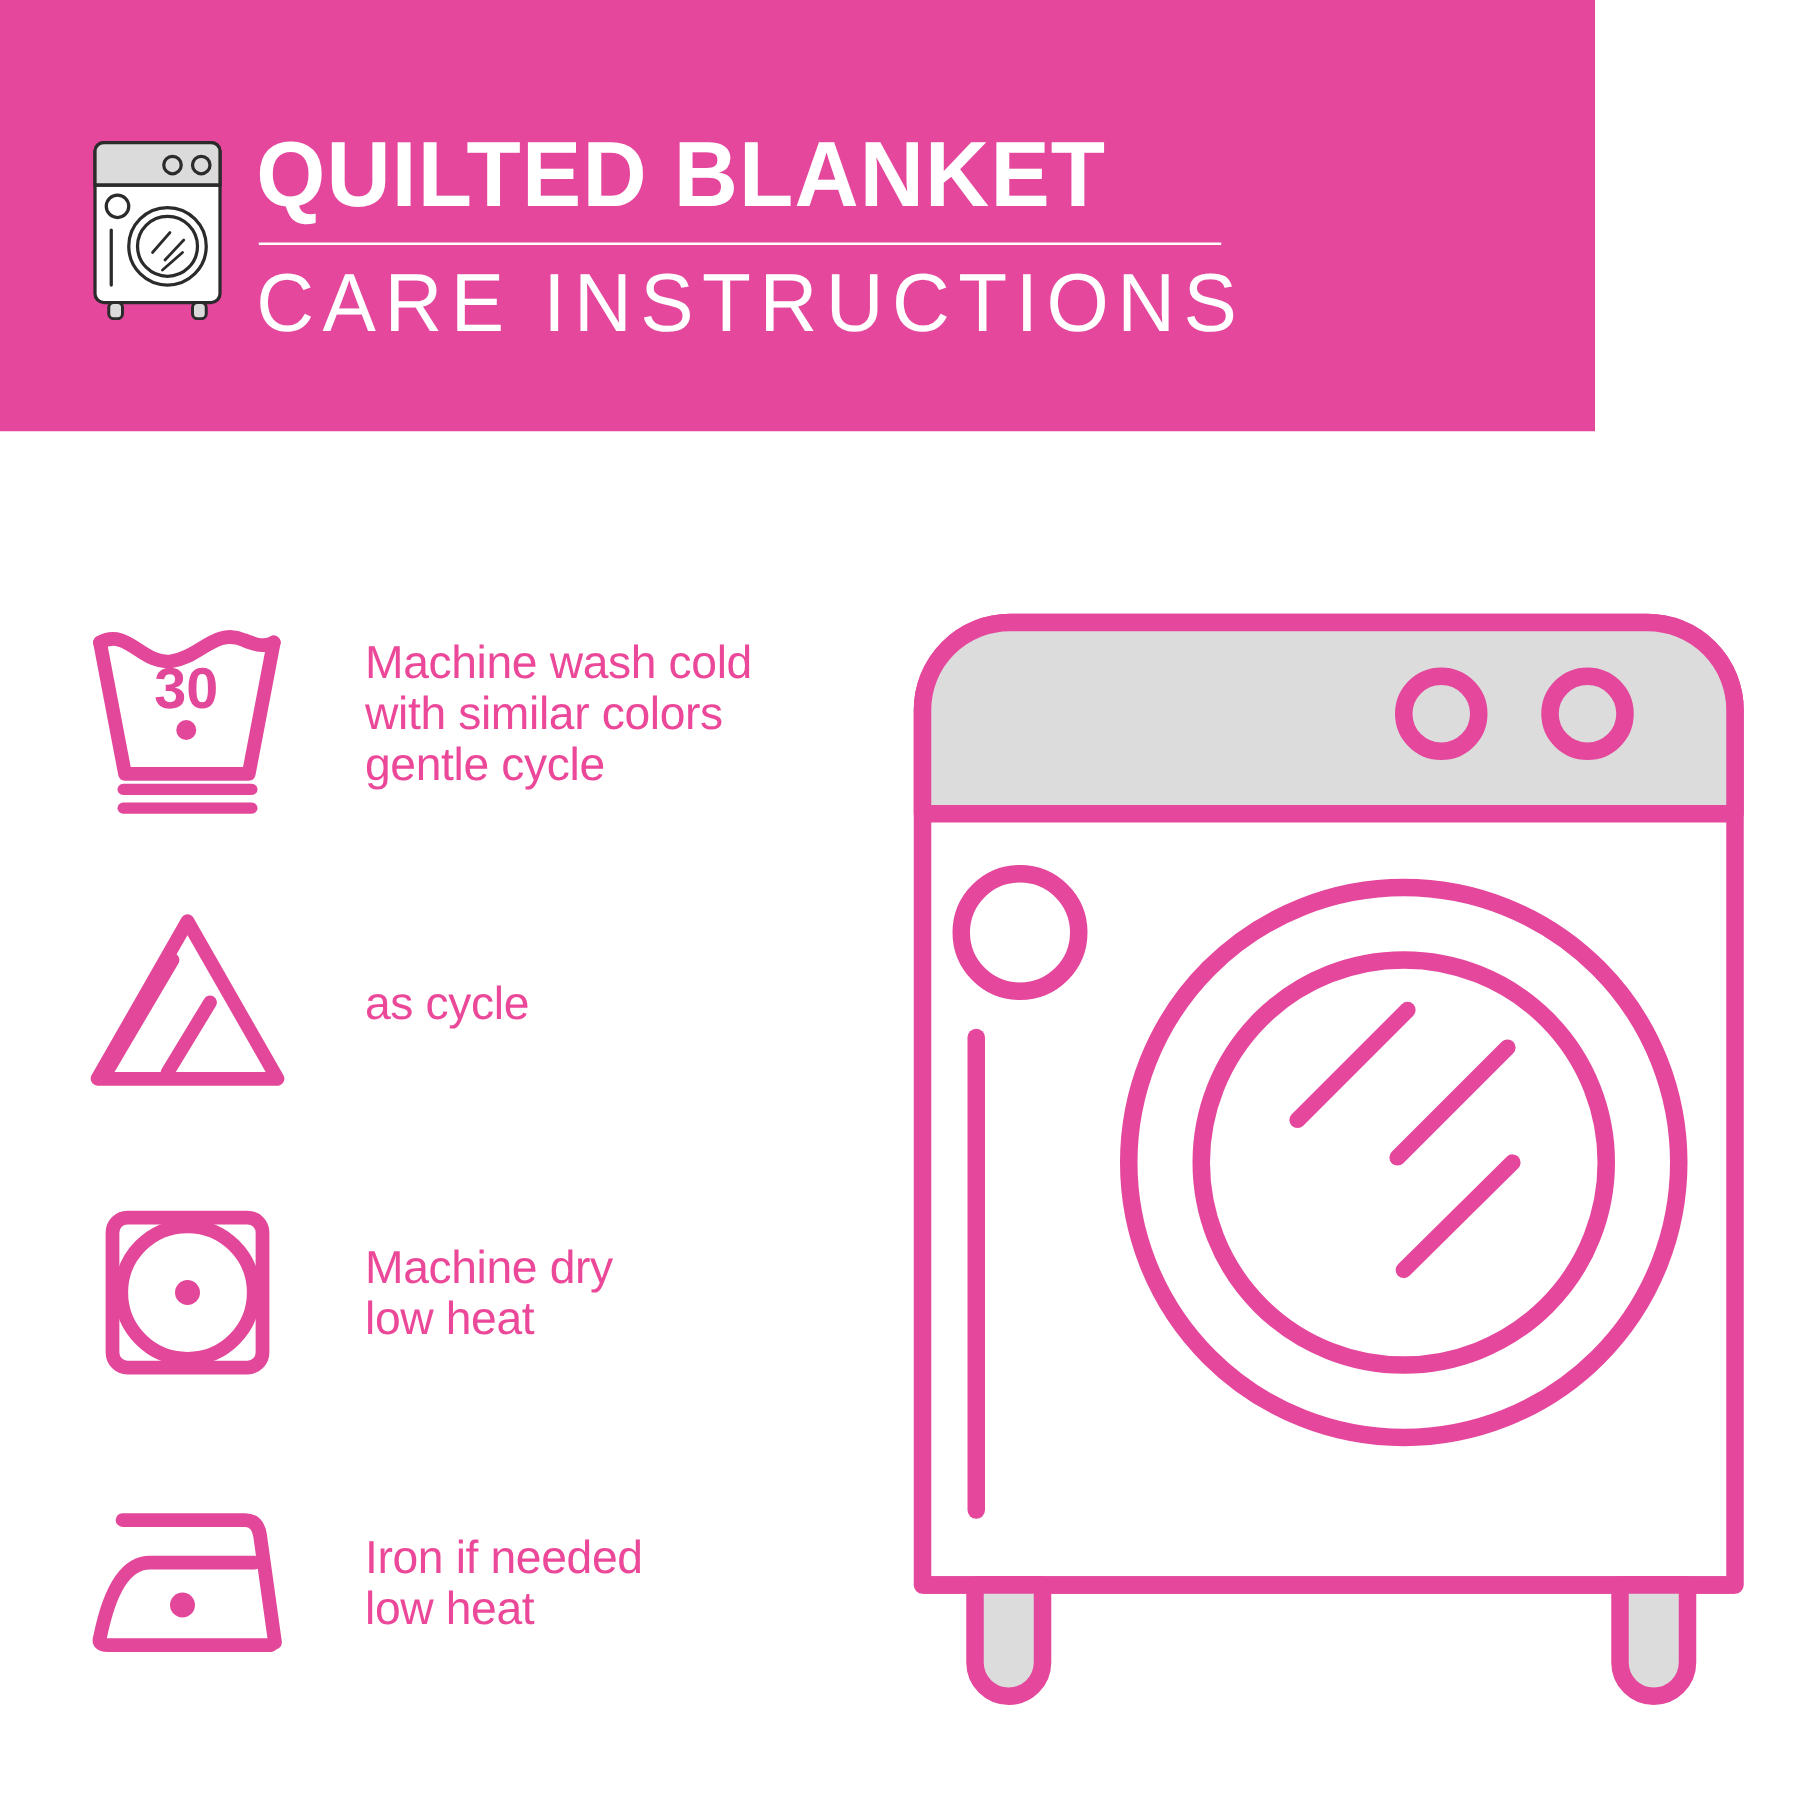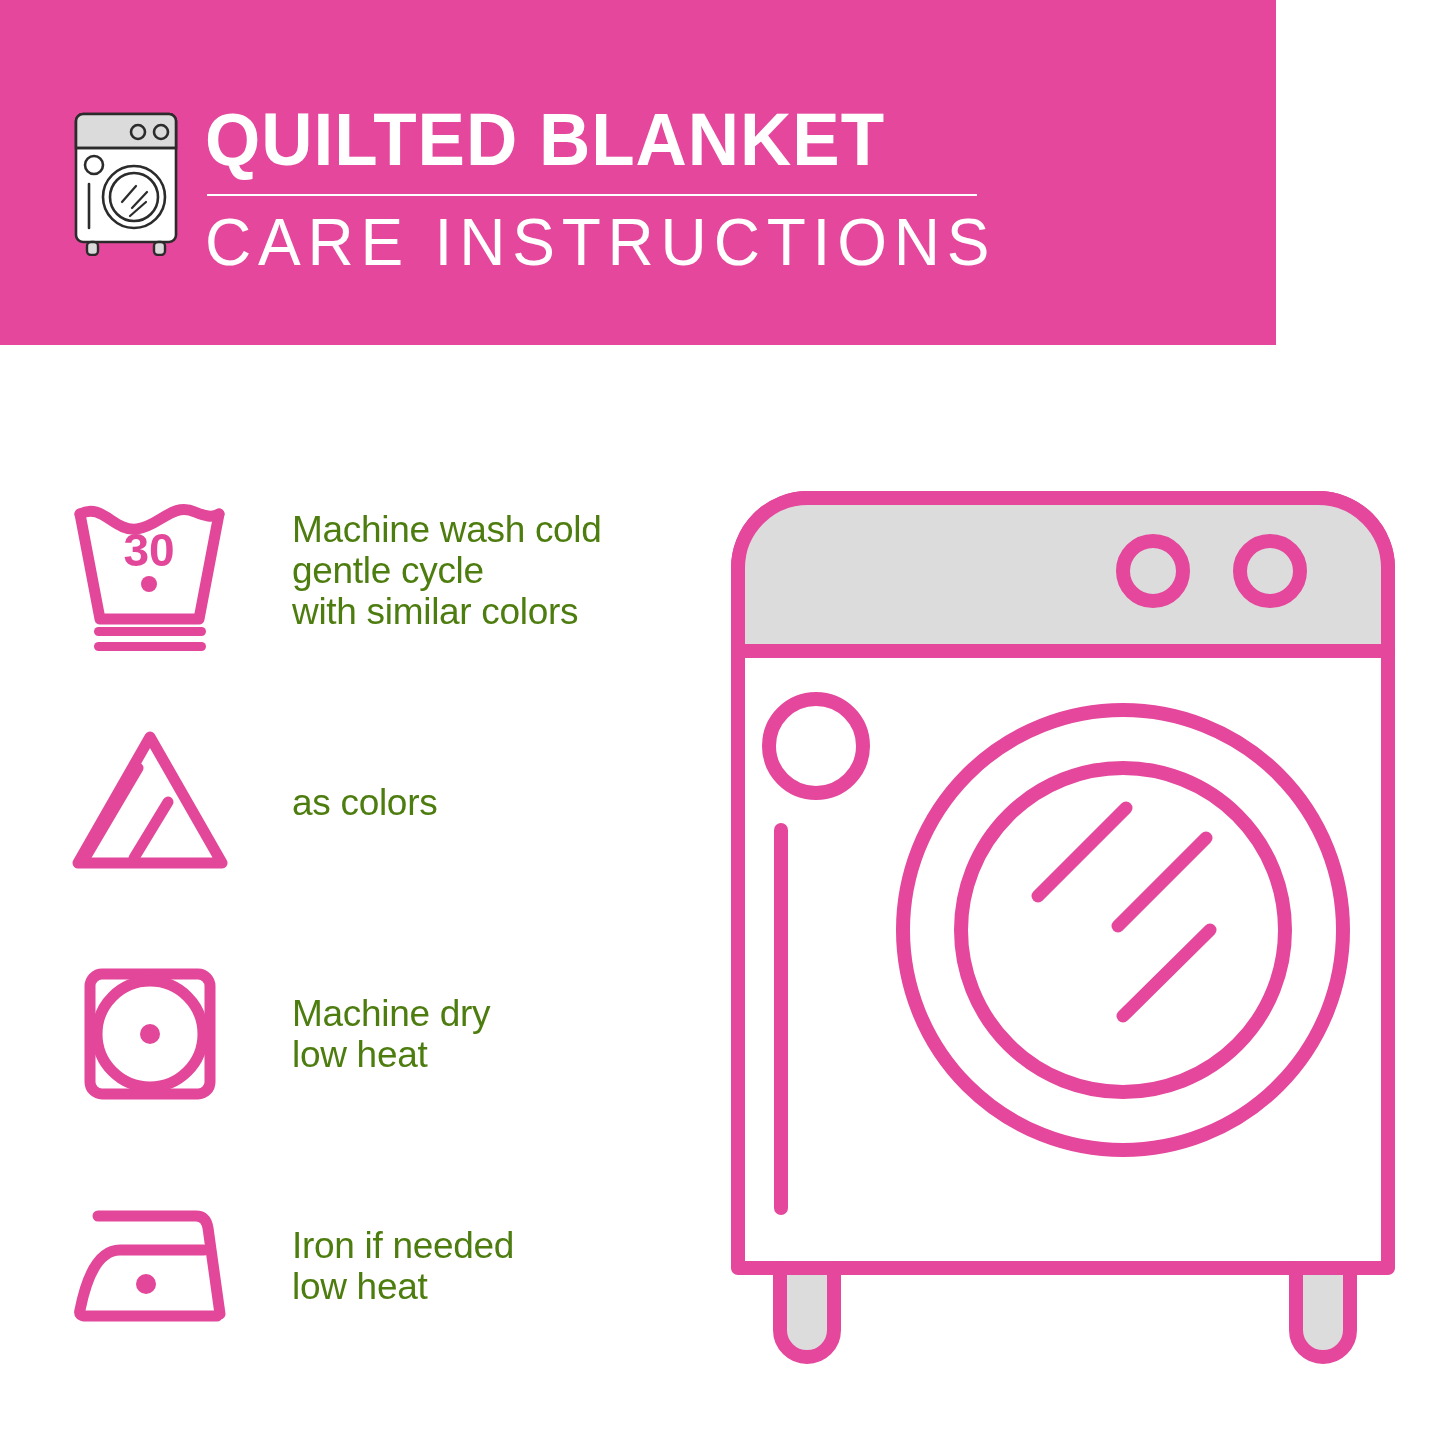--- a/index.html
+++ b/index.html
@@ -88,21 +88,21 @@
     flex: 0 0 175px;
     display: flex;
     align-items: center;
     justify-content: flex-end;
   }
   .instruction-text {
     margin-left: 55px;
     font-family: "Liberation Sans", sans-serif;
     font-size: 37px;
     line-height: 41px;
-    color: #4d7c0f;
+    color: #ec4899;
     font-weight: 500;
     letter-spacing: -0.3px;
   }
   .instruction-text span {
     display: block;
   }
 
   
   #machine-illustration {
     position: absolute;
@@ -165,35 +165,35 @@
           <text x="87" y="78" font-family="'Liberation Sans', sans-serif" font-size="46" font-weight="bold" fill="#e2479a" text-anchor="middle">30</text>
 
           <circle cx="87" cy="96" r="8" fill="#e2479a"></circle>
 
           <rect x="32" y="139" width="112" height="9" rx="4.5" fill="#e2479a"></rect>
           <rect x="32" y="154" width="112" height="9" rx="4.5" fill="#e2479a"></rect>
         </svg>
       </div>
       <div class="instruction-text">
         <span>Machine wash cold</span>
+        <span>with similar colors</span>
         <span>gentle cycle</span>
-        <span>with similar colors</span>
       </div>
     </div>
 
     <div class="instruction-row">
       <div class="instruction-icon">
         <svg viewBox="0 0 175 165" width="175" height="165" aria-hidden="true">
           <path d="M88 17 L160 143 L16 143 Z" fill="none" stroke="#e2479a" stroke-width="11" stroke-linejoin="round"></path>
           <line x1="76" y1="48" x2="23" y2="138" stroke="#e2479a" stroke-width="11" stroke-linecap="round"></line>
           <line x1="106" y1="82" x2="72" y2="138" stroke="#e2479a" stroke-width="11" stroke-linecap="round"></line>
         </svg>
       </div>
       <div class="instruction-text">
-        <span>as colors</span>
+        <span>as cycle</span>
       </div>
     </div>
 
     <div class="instruction-row">
       <div class="instruction-icon">
         <svg viewBox="0 0 175 165" width="175" height="165" aria-hidden="true">
           <rect x="28" y="22" width="120" height="120" rx="12" ry="12" fill="none" stroke="#e2479a" stroke-width="11"></rect>
           <circle cx="88" cy="82" r="53" fill="none" stroke="#e2479a" stroke-width="11"></circle>
           <circle cx="88" cy="82" r="10" fill="#e2479a"></circle>
         </svg>

